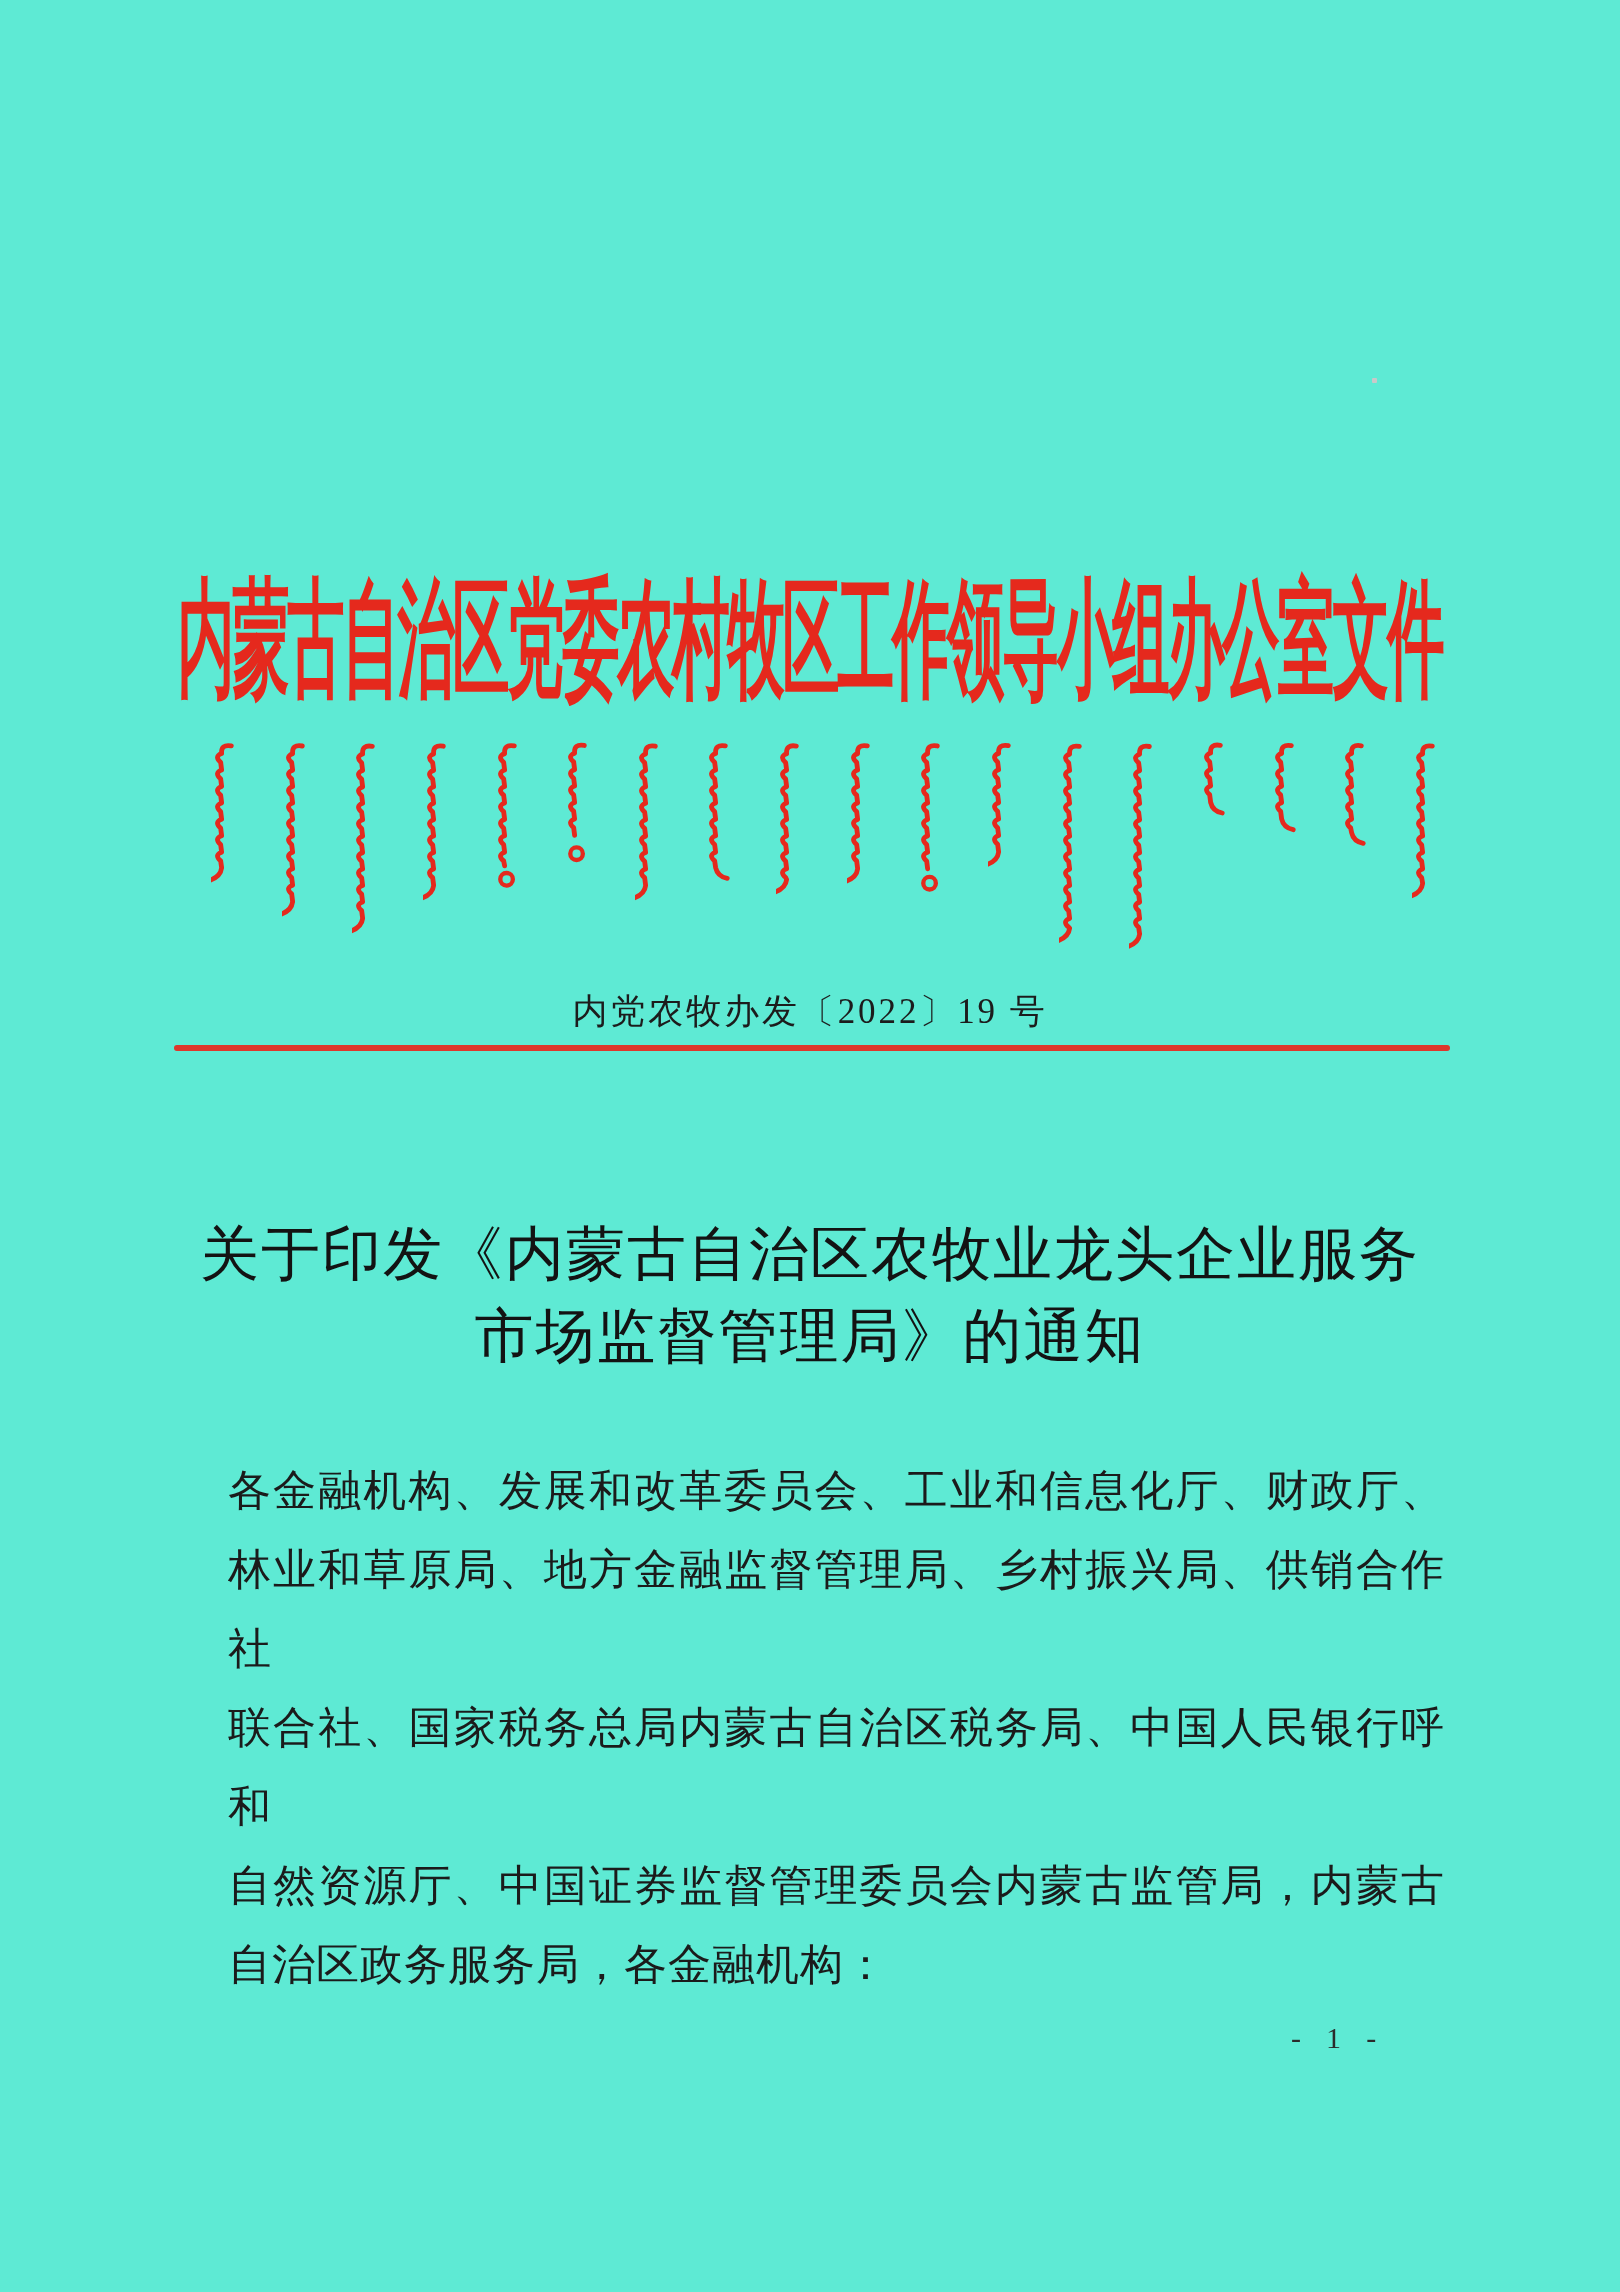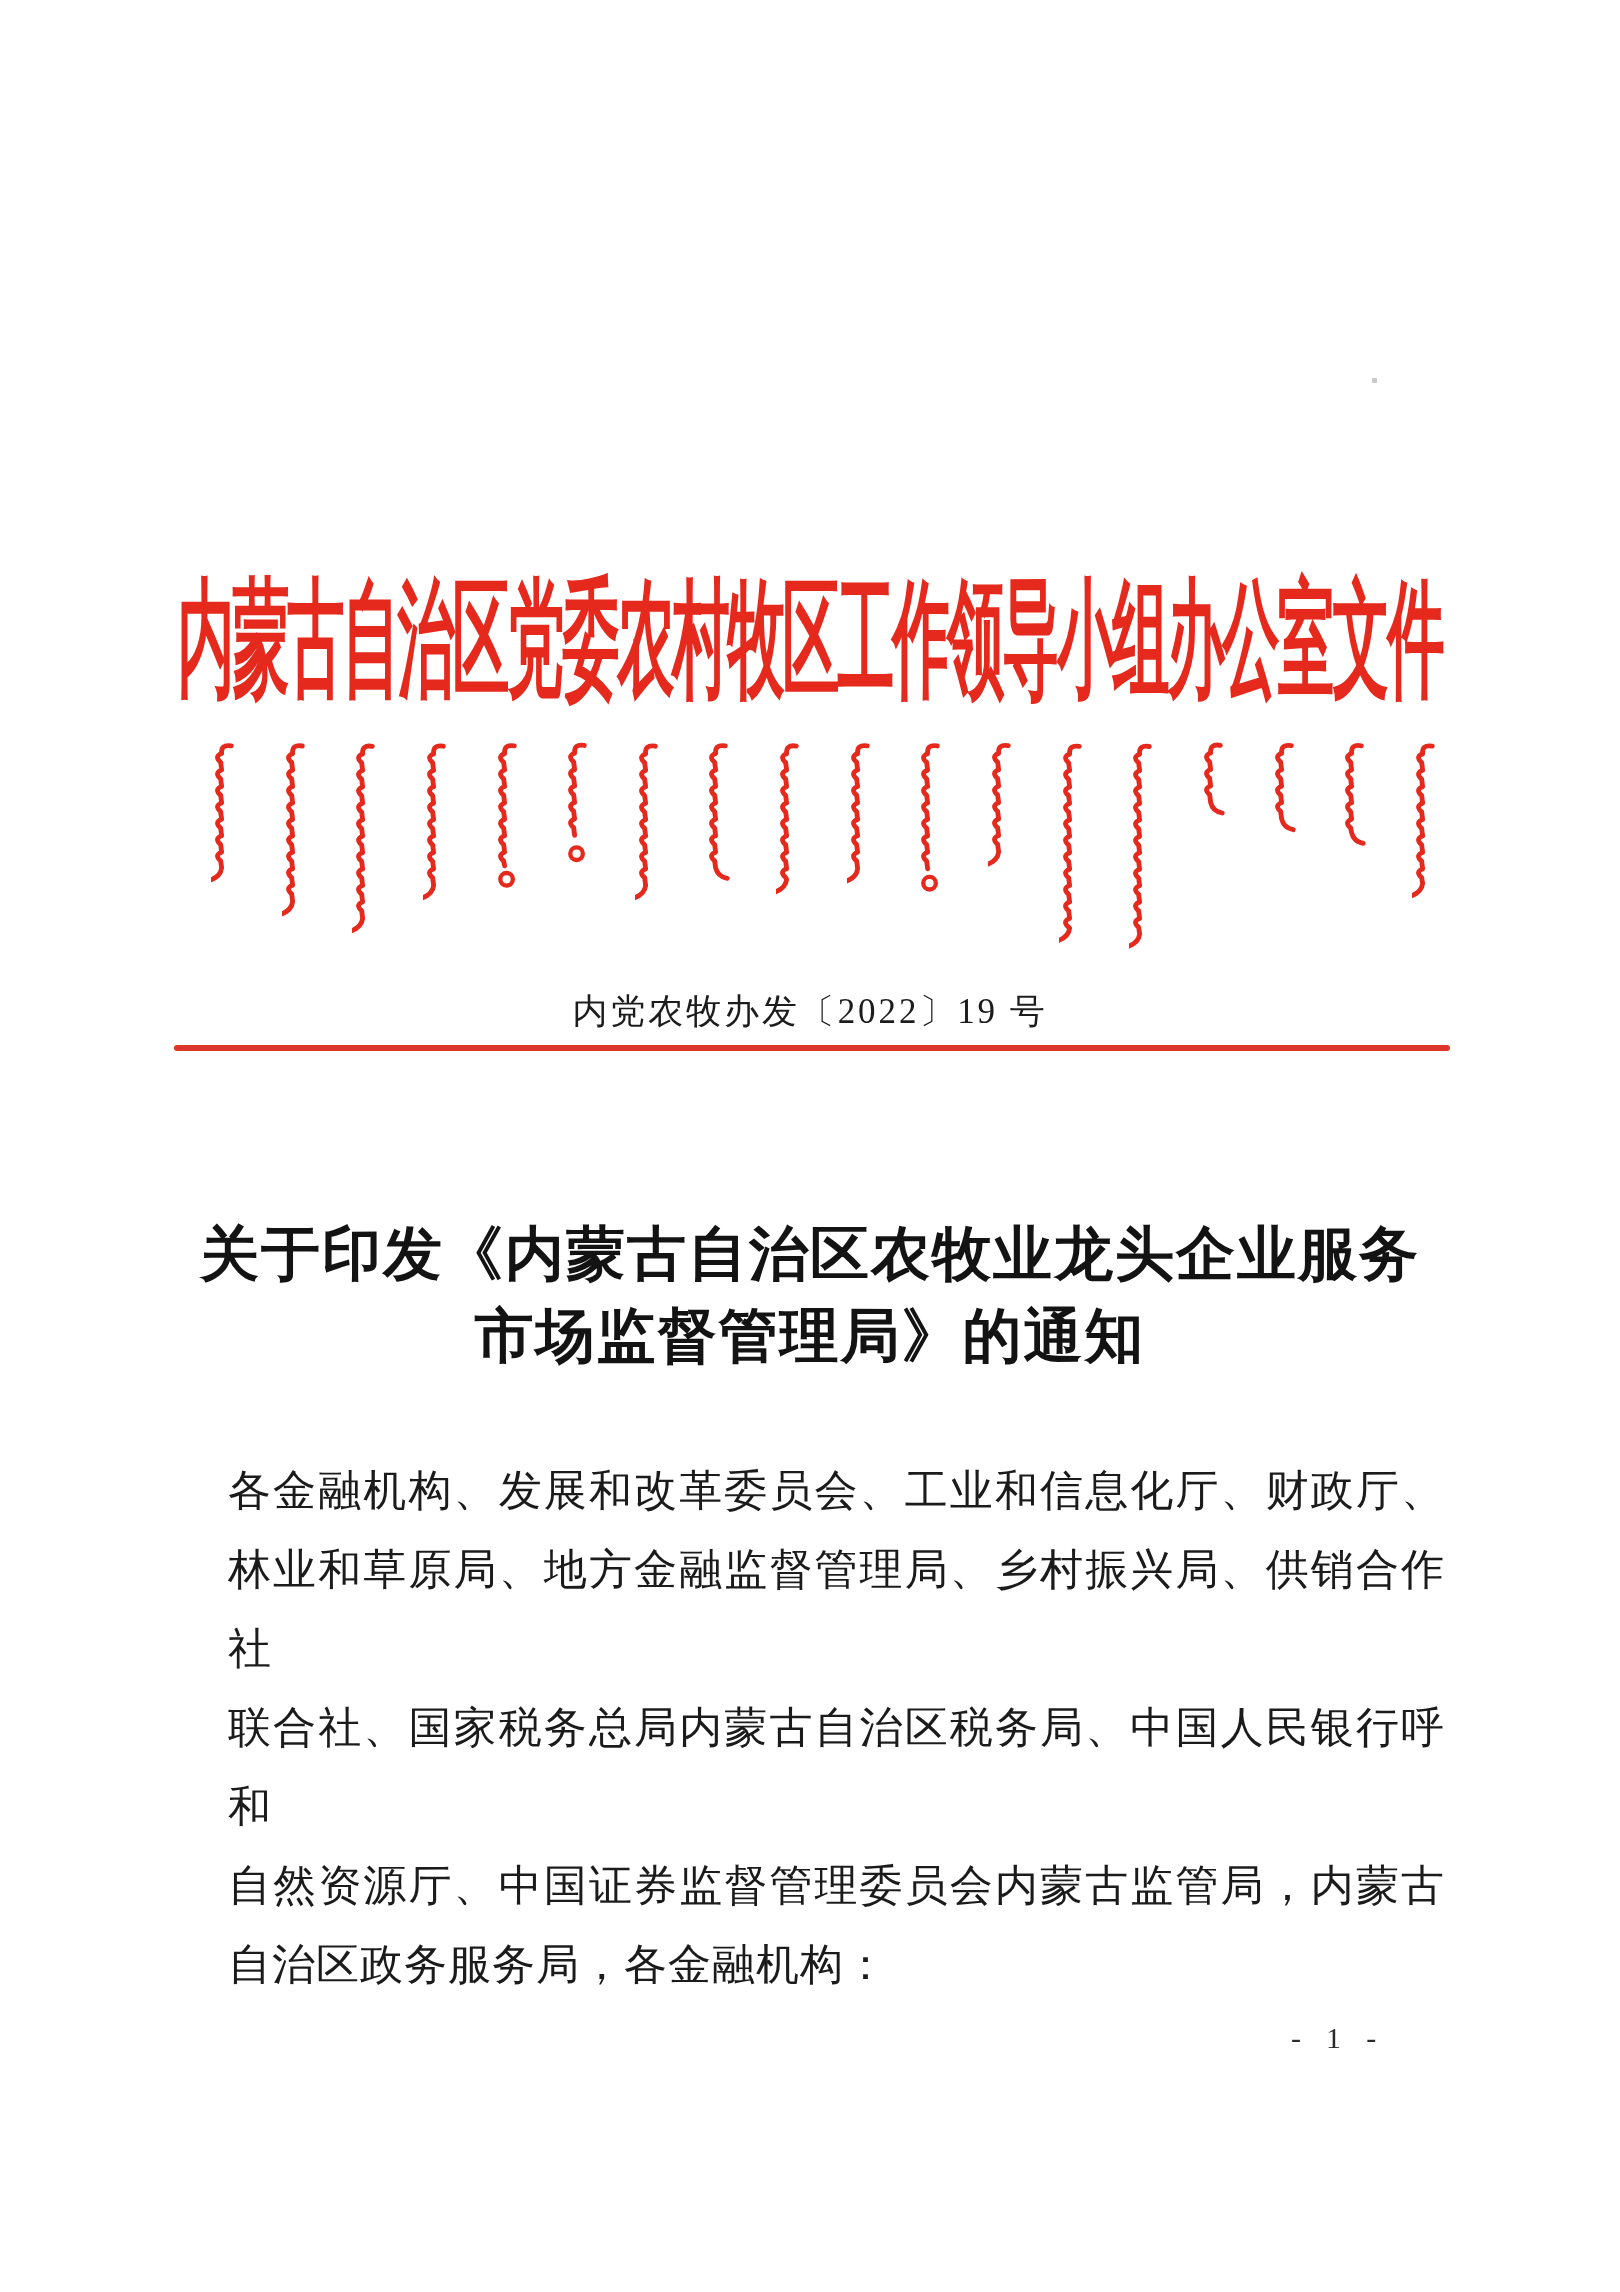--- a/index.html
+++ b/index.html
@@ -49,21 +49,21 @@
     left:174px;top:1045px;
     width:1276px;height:5.9px;
     border-radius:2.9px;
   }
   
   .notice-title{
     position:absolute;
     left:0;right:0;top:1213px;
     text-align:center;
     font-size:59px;
-    font-weight:700;
+    font-weight:400;
     line-height:82px;
     letter-spacing:2px;
     color:#131313;
   }
   
   .body-block{
     position:absolute;
     left:228px;top:1451px;
     width:1217px;
     font-size:43px;
@@ -90,21 +90,21 @@
     position:absolute;
     left:1372px;top:378px;
     width:4.9px;height:4.9px;
     background:#c9c9c9;
     border-radius:1px;
   }
 </style>
 </head>
 <body>
 
-<div class="page" style="background: #ffffff;">
+<div class="page" style="background: #5eead4;">
 
   <div class="speck"></div>
 
   <div class="org-title" style="color: rgb(229, 41, 29);">内蒙古自治区党委农村牧区工作领导小组办公室文件</div>
 
   <div class="mongol-band">
       <svg width="29" height="147" viewBox="0 0 30 150">
         <path d="M21 4 Q10 2 11 12 q-8 3 -1 9 l1 8 q-8 3 -1 9 l1 8 q-8 3 -1 9 l1 8 q-8 3 -1 9 l1 8 q-8 3 -1 9 l1 8 q-8 3 -1 9 l1 8 q-8 3 -1 9 l1 7 q-1 9 -12 13" fill="none" stroke="#e5291d" stroke-width="5" stroke-linecap="round" stroke-linejoin="round"></path>
       </svg>
       <svg width="29" height="184" viewBox="0 0 30 188">

